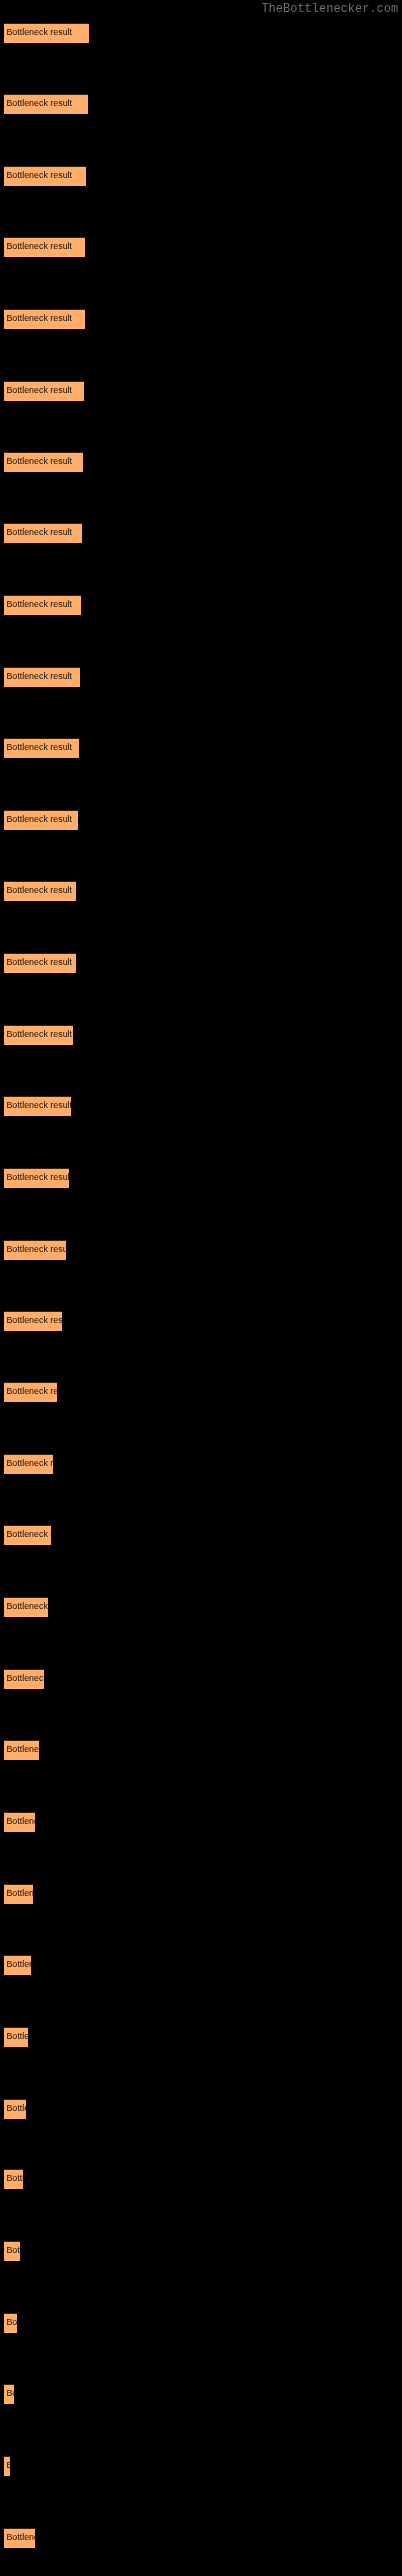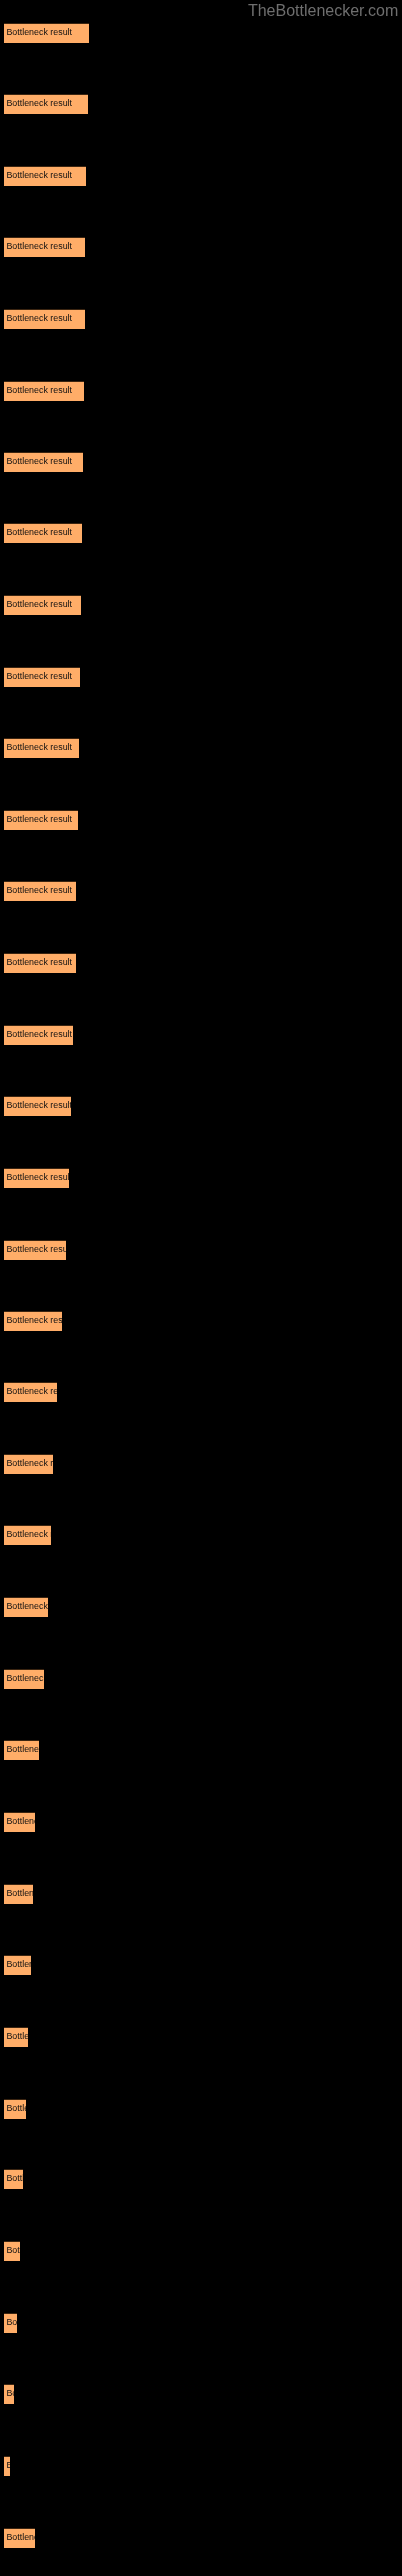--- a/index.html
+++ b/index.html
@@ -18,25 +18,25 @@
     position: absolute;
     left: 0; top: 0;
     width: 403px;
     height: 2576px;
     background: #000000;
   }
   #chart-title {
     position: absolute;
     right: 4.8px;
     top: 1.6px;
-    font-size: 16px;
+    font-size: 12px;
     color: #6e6e6e;
     letter-spacing: 0px;
     white-space: nowrap;
-    font-family: Liberation Sans, sans-serif;
+    font-family: Liberation Mono, monospace;
   }
   .bar-row {
     position: absolute;
     left: 4px;
     height: 20px;
   }
   .bar {
     position: absolute;
     left: 0;
     top: 0;

